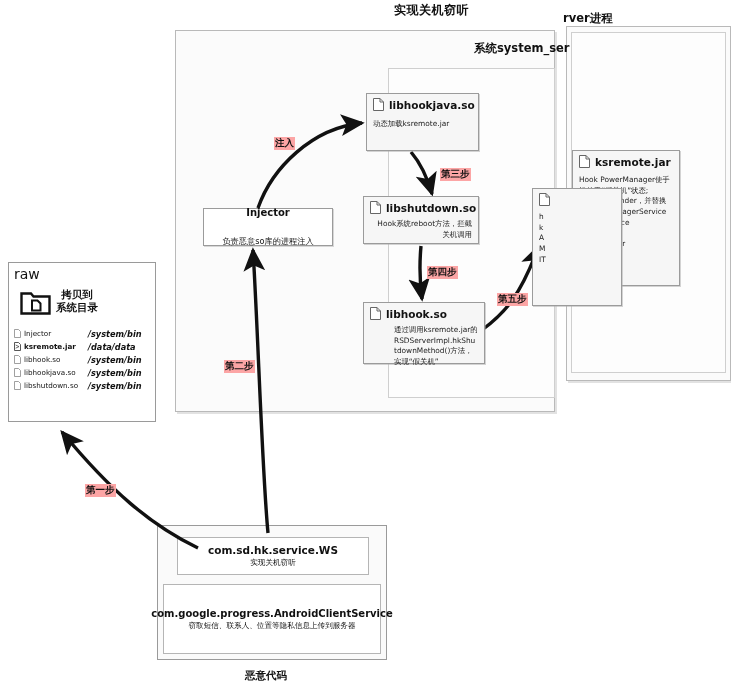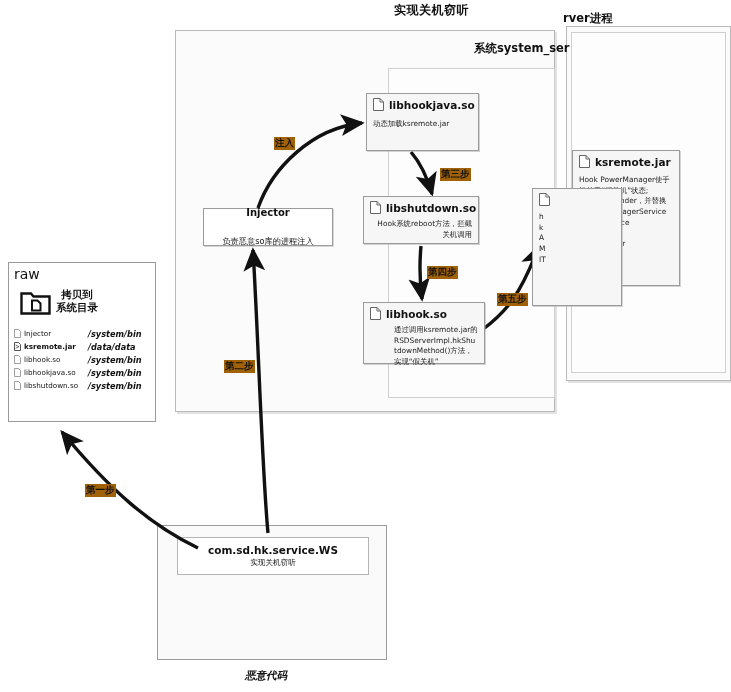--- a/index.html
+++ b/index.html
@@ -75,26 +75,26 @@
   }
 
   
   .mal-outer{border:1px solid #9a9a9a;background:#fafafa;}
   .mal-box{
     border:1px solid #b5b5b5;background:#fff;
     display:flex;flex-direction:column;align-items:center;justify-content:center;
   }
   .mal-box .m1{font-size:10.5px;font-weight:bold;white-space:nowrap;}
   .mal-box .m2{font-size:7.6px;margin-top:2px;white-space:nowrap;}
-  .mal-caption{font-size:10.5px;font-weight:bold;white-space:nowrap;font-style:italic;}
+  .mal-caption{font-size:10.5px;font-weight:bold;white-space:nowrap;}
 
   
   .step{
     font-size:9.5px;font-weight:bold;white-space:nowrap;
-    background:#a16207;padding:0 1px;
+    background:#fca5a5;padding:0 1px;
   }
   .arrow-layer{position:absolute;left:0;top:0;width:731px;height:692px;}
 </style>
 </head>
 <body>
 
 <div id="stage">
 
   <div class="abs diagram-title" style="left:394px;top:2px;">实现关机窃听</div>
 
@@ -243,20 +243,24 @@
 
   </div>
 
   <div class="abs mal-outer" style="left:157px;top:525px;width:230px;height:135px;"></div>
 
   <div class="abs mal-box" style="left:177px;top:537px;width:192px;height:38px;">
     <div class="m1">com.sd.hk.service.WS</div>
     <div class="m2">实现关机窃听</div>
   </div>
 
+  <div class="abs mal-box" style="left:163px;top:584px;width:218px;height:70px;">
+    <div class="m1" style="font-size:10px;">com.google.progress.AndroidClientService</div>
+    <div class="m2">窃取短信、联系人、位置等隐私信息上传到服务器</div>
+  </div>
 
   <div class="abs mal-caption" style="left:245px;top:669px;">恶意代码</div>
 
   <svg class="arrow-layer" viewBox="0 0 731 692">
     <defs>
       <marker id="ah" markerWidth="9" markerHeight="9" refX="6.2" refY="3.2" orient="auto" markerUnits="strokeWidth">
         <path d="M0,0 L7,3.2 L0,6.4 L1.6,3.2 Z" fill="#111"></path>
       </marker>
     </defs>
 

